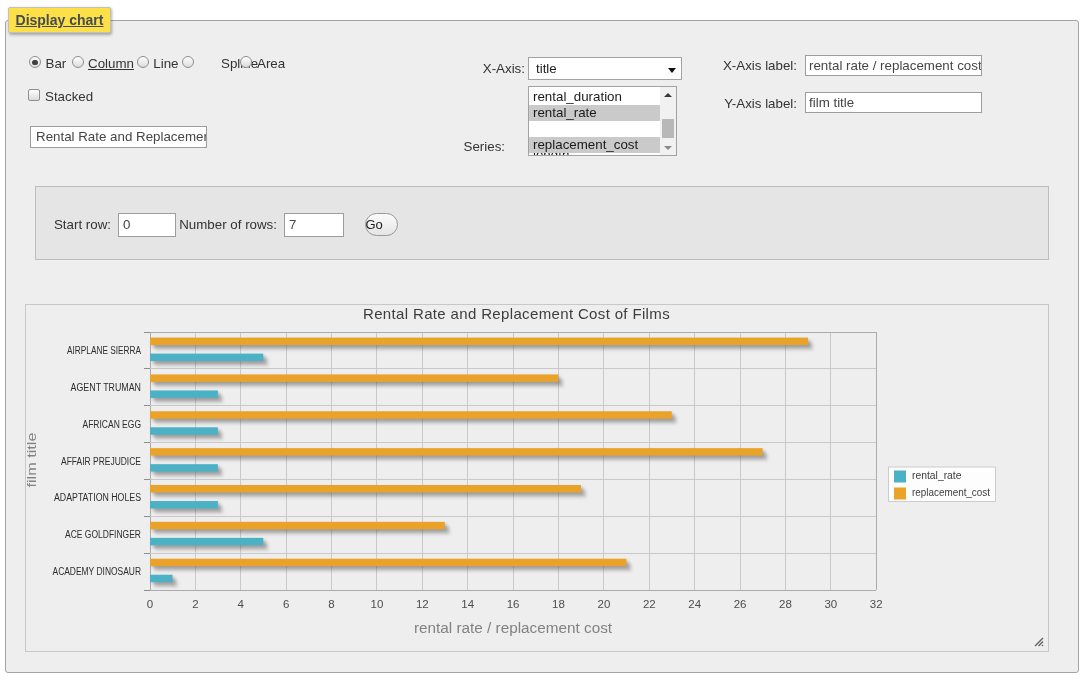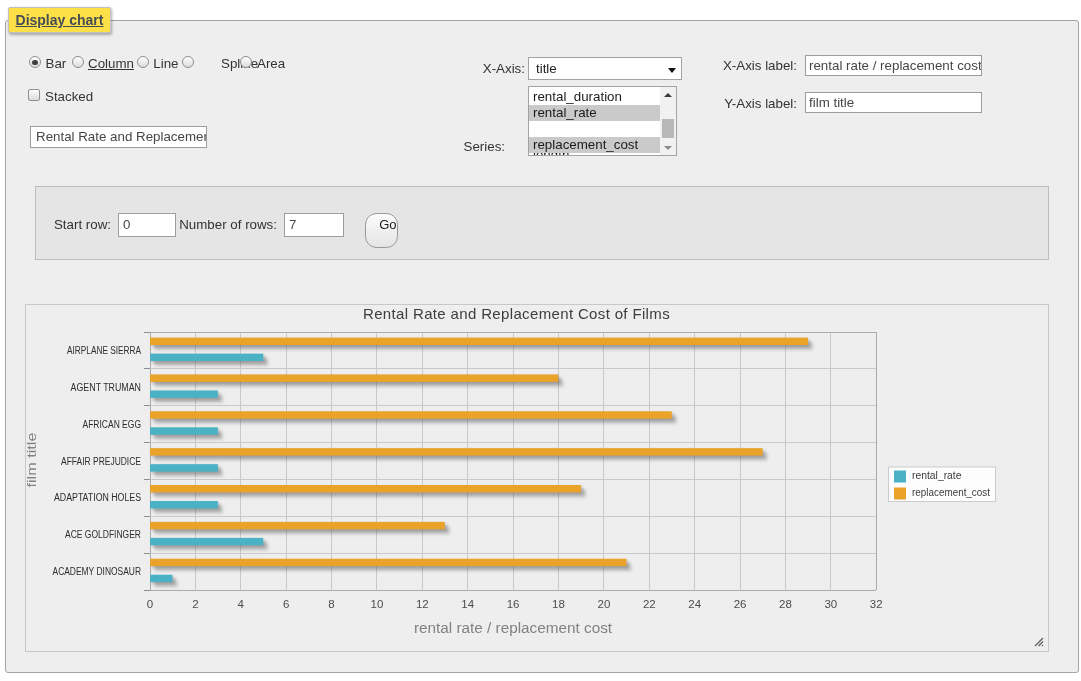--- a/index.html
+++ b/index.html
@@ -18,21 +18,21 @@
 #selectbox .arr { position:absolute; left:139px; top:9.5px; width:0; height:0; border-left:4.5px solid transparent; border-right:4.5px solid transparent; border-top:5px solid #111; }
 #multisel { left:528px; top:85.5px; width:149px; height:70px; background:#fff; border:1px solid #a2a2a2; overflow:hidden;padding-left:31px; }
 .opt { position:absolute; left:0px; width:131px; height:16px; line-height:16px; padding-left:4px; font-size:13.33px; color:#1a1a1a; }
 .opt.sel { background:#cacaca; }
 #sbar { position:absolute; right:0; top:0; width:16px; height:68px; background:#f1f1f1; }
 #sbar .btn { position:absolute; left:0; width:16px; height:14px; background:#f1f1f1; }
 #sbar .thumb { position:absolute; left:2px; top:32px; width:12px; height:19px; background:#b8b8b8; }
 .tri-up { position:absolute; left:4px; top:6px; width:0; height:0; border-left:4px solid transparent; border-right:4px solid transparent; border-bottom:4.5px solid #383838; }
 .tri-dn { position:absolute; left:4px; top:4px; width:0; height:0; border-left:4px solid transparent; border-right:4px solid transparent; border-top:4.5px solid #8a8a8a; }
 #innerbox { left:35px; top:186px; width:1013.5px; height:73.5px; background:#e5e5e5; border:1px solid #bdbdbd; }
-#gobtn { left:364.5px; top:213px; width:33px; height:35px; border:1px solid #989898; border-radius:11.5px; background:linear-gradient(#fcfcfc,#e4e4e4); text-align:right; line-height:21px; color:#1c1c1c; font-size:13px; }
+#gobtn { left:364.5px; top:213px; width:33px; height:23px; border:1px solid #989898; border-radius:11.5px; background:linear-gradient(#fcfcfc,#e4e4e4); text-align:left; line-height:21px; color:#1c1c1c; font-size:13px; }
 #chartbox { left:25px; top:304px; width:1023.5px; height:347.5px; background:#eeeeee; border:1px solid #c8c8c8; }
 </style>
 </head>
 <body>
 <div class="abs" id="fieldset"></div>
 <div class="abs" id="legendbox">Display chart</div>
 
 <div class="abs radio on" style="left:28.5px;top:56px;"></div>
 <span class="abs lbl" style="left:45.5px;top:56px;">Bar</span>
 <div class="abs radio" style="left:71.5px;top:56px;"></div>

